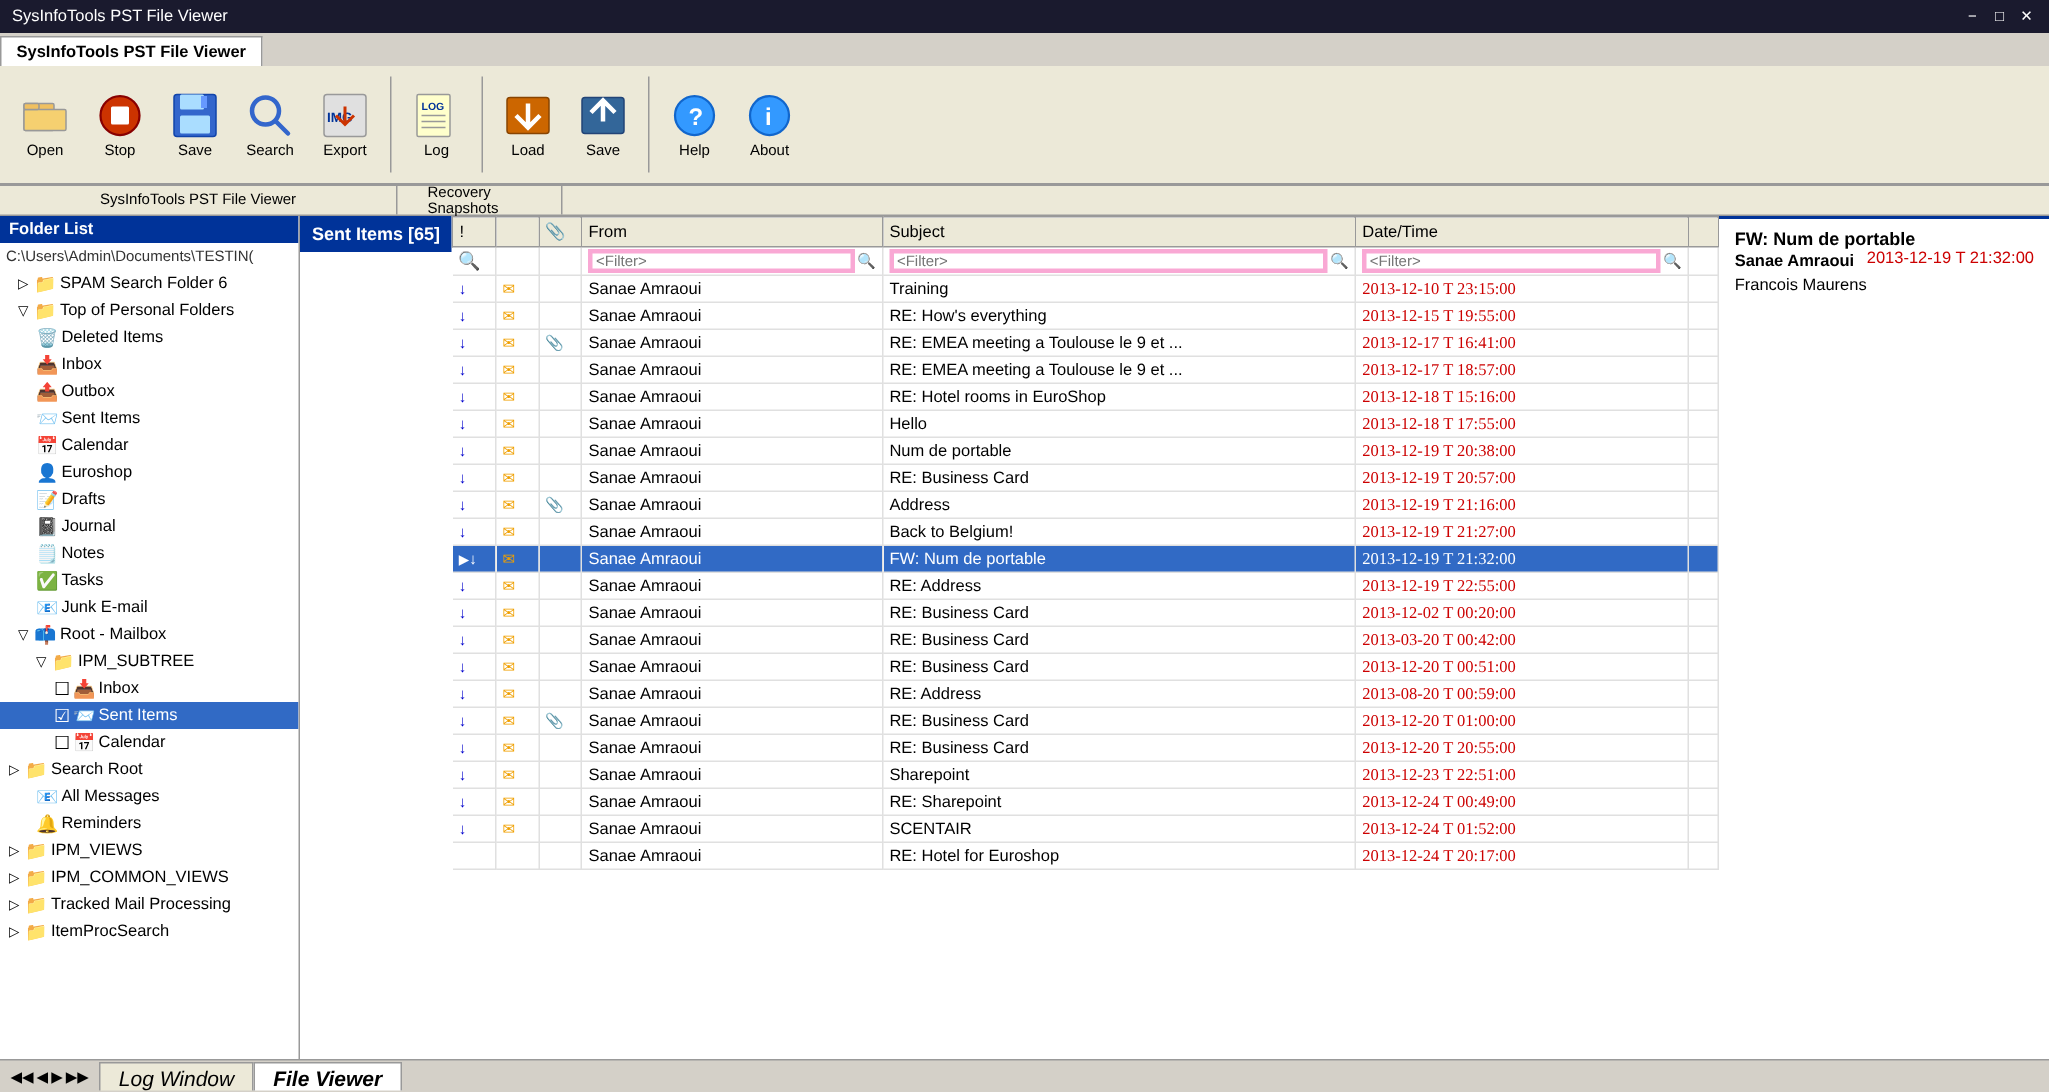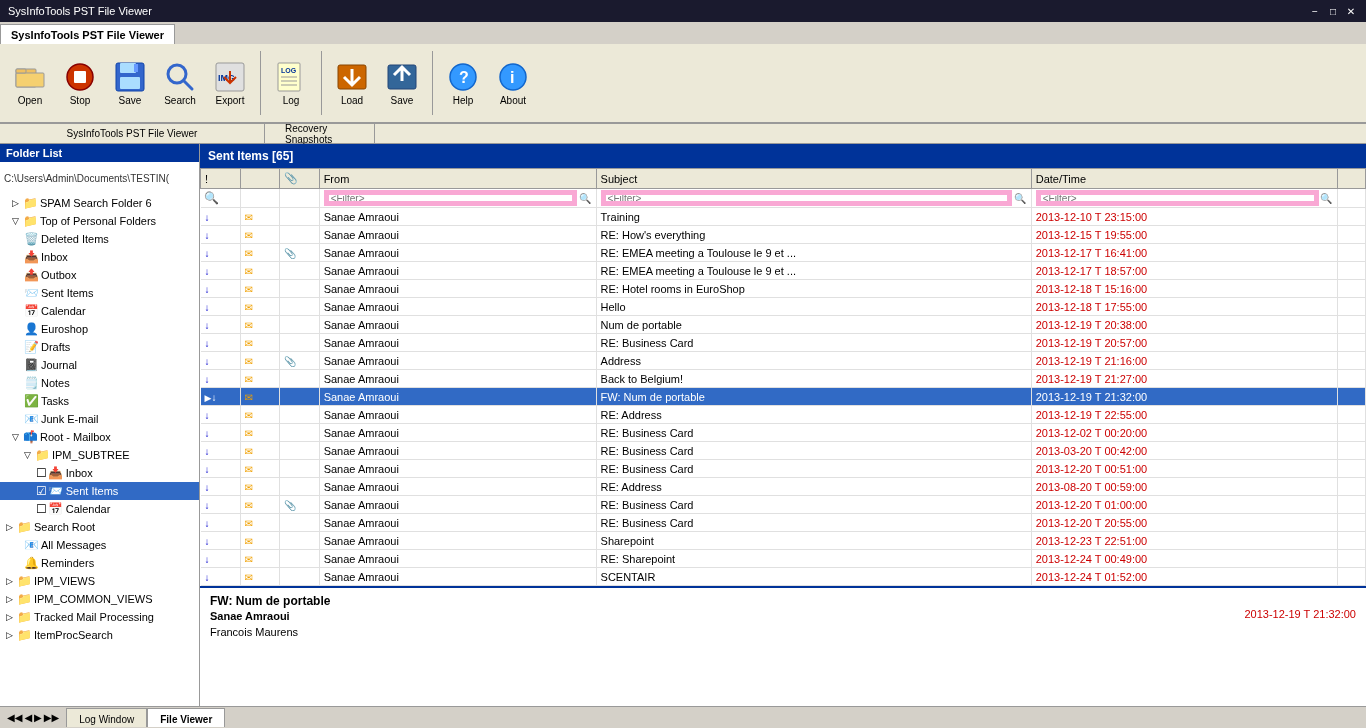--- a/index.html
+++ b/index.html
@@ -131,21 +131,21 @@
     }
     .folder-item.selected { background: #316ac5; color: white; }
     .folder-item .indent { display: inline-block; }
     .folder-icon { margin-right: 2px; font-size: 12px; }
     .expand-btn { width: 10px; font-size: 9px; margin-right: 1px; }
 
     
     .content-area {
       flex: 1;
       display: flex;
-      flex-direction: column;
+      flex-direction: row;
       background: #ffffff;
       overflow: hidden;
     }
 
     
     .content-header {
       background: #003399;
       color: white;
       padding: 3px 8px;
       font-size: 12px;
@@ -182,36 +182,36 @@
       border-bottom: 1px solid #e0e0e0;
       border-right: 1px solid #e0e0e0;
       padding: 1px 4px;
       font-size: 11px;
       height: 18px;
       overflow: hidden;
       white-space: nowrap;
       text-overflow: ellipsis;
     }
     .email-table tr.selected td { background: #316ac5; color: white; }
-    .date-cell { color: #cc0000; }
+    .date-cell { color: #cc0000; font-family: Liberation Serif, serif; }
     .col-flags { width: 60px; }
     .col-from { width: 140px; }
     .col-subject { width: 220px; }
     .col-date { width: 155px; }
 
     
     .filter-cell {
       display: flex;
       align-items: center;
       gap: 2px;
     }
     .filter-input {
       width: 100%;
       font-size: 10px;
-      border: 5px solid #f9a8d4;
+      border: 3px solid #f9a8d4;
       padding: 0 2px;
       height: 16px;
       color: gray;
       background: white;
     }
     .filter-icon { font-size: 10px; color: #666; }
 
     
     .preview-pane {
       height: 120px;
@@ -221,25 +221,26 @@
       overflow: hidden;
     }
     .preview-subject { font-weight: bold; font-size: 12px; margin-bottom: 2px; }
     .preview-from { font-weight: bold; font-size: 11px; margin-bottom: 4px; }
     .preview-date { font-size: 11px; color: #cc0000; float: right; margin-top: -18px; }
     .bottom-tab {
       background: #ece9d8;
       border: 1px solid #999;
       border-bottom: none;
       padding: 2px 12px;
-      font-size: 10px;
+      font-size: 14px;
       cursor: pointer;
       height: 19px;
       display: flex;
-      align-items: flex-end;
+      align-items: flex-start;
+      font-style: italic;
     }
     .bottom-tab.active { background: white; font-weight: bold; }
 
     
     .nav-arrows { display: flex; align-items: center; padding: 2px 6px; }
     .nav-arrow { font-size: 10px; cursor: pointer; margin: 0 1px; }
 
     
     ::-webkit-scrollbar { width: 14px; }
     ::-webkit-scrollbar-track { background: #f0f0f0; }
@@ -384,21 +385,21 @@
     <span>Recovery Snapshots</span>
   </div>
 </div>
 
 <div class="main-layout">
 
   <div class="sidebar">
     <div class="sidebar-header">
       <span>Folder List</span>
     </div>
-    <div class="folder-item" style="font-size:10px; color:#333; padding: 16px 4px; overflow:hidden;">
+    <div class="folder-item" style="font-size:10px; color:#333; padding: 2px 4px; overflow:hidden;">
       <span>C:\Users\Admin\Documents\TESTIN(</span>
     </div>
 
     <div class="folder-item">
       <span class="indent" style="width:8px;"></span>
       <span class="expand-btn">▷</span>
       <span class="folder-icon">📁</span>
       <span>SPAM Search Folder 6</span>
     </div>
     <div class="folder-item">

